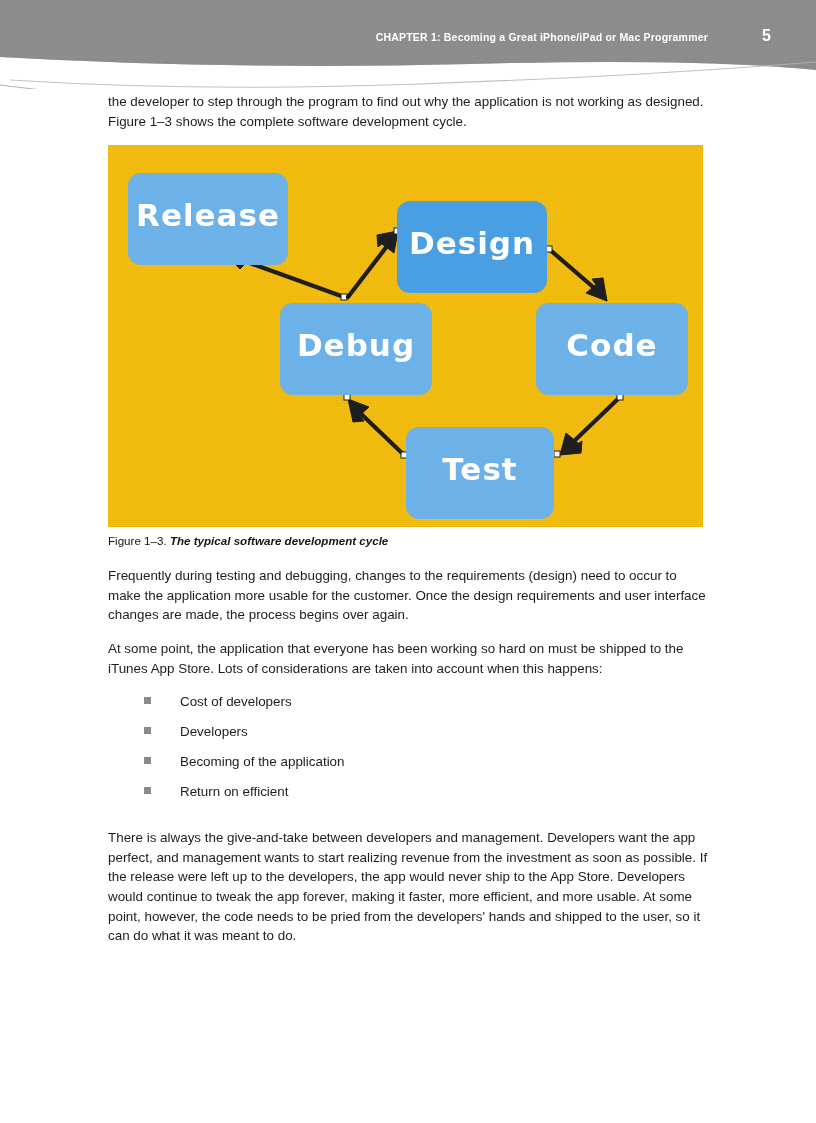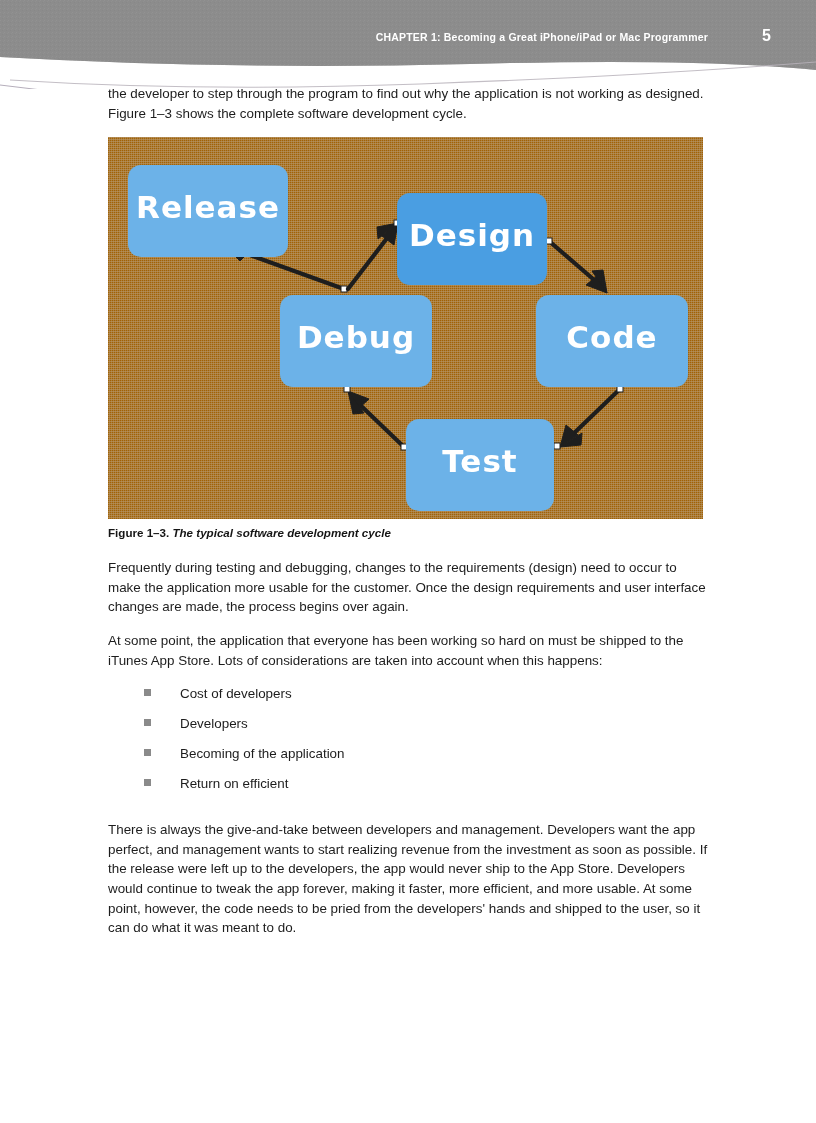--- a/index.html
+++ b/index.html
@@ -56,38 +56,38 @@
     top: 79px;
     width: 58px;
     height: 10px;
     overflow: hidden;
   }
 
   
   .content {
     position: absolute;
     left: 108px;
-    top: 84px;
+    top: 92px;
     width: 600px;
   }
   p.body-par {
     margin: 0 0 14px 0;
     font-size: 13.4px;
     line-height: 19.6px;
     color: #1d1d1d;
     text-align: left;
   }
 
   
   .figure-wrap {
     position: relative;
     width: 595px;
     height: 382px;
     margin: 10px 0 6px 0;
-    background: #a16207;
+    background: #eab308;
   }
   .figure-noise {
     position: absolute;
     inset: 0;
     opacity: .55;
     background-image:
       repeating-linear-gradient(0deg,  rgba(255,255,255,0) 0 1px, rgba(206,206,206,.55) 1px 2px),
       repeating-linear-gradient(90deg, rgba(255,255,255,0) 0 1px, rgba(206,206,206,.45) 1px 2px);
   }
   .figure-wrap svg.diagram {
@@ -101,21 +101,21 @@
     font-size: 31px;
     letter-spacing: 1px;
   }
 
   .fig-caption {
     margin: 0 0 18px 0;
     font-size: 11.6px;
     line-height: 15px;
     color: #151515;
   }
-  .fig-caption .fig-label { font-weight: bold; }
+  .fig-caption .fig-label { font-weight: normal; }
   .fig-caption .fig-text  { font-style: italic; font-weight: bold; text-align: right; }
 
   
   ul.bullets {
     list-style: none;
     margin: 6px 0 16px 0;
     padding: 0 0 0 36px;
   }
   ul.bullets li {
     position: relative;

